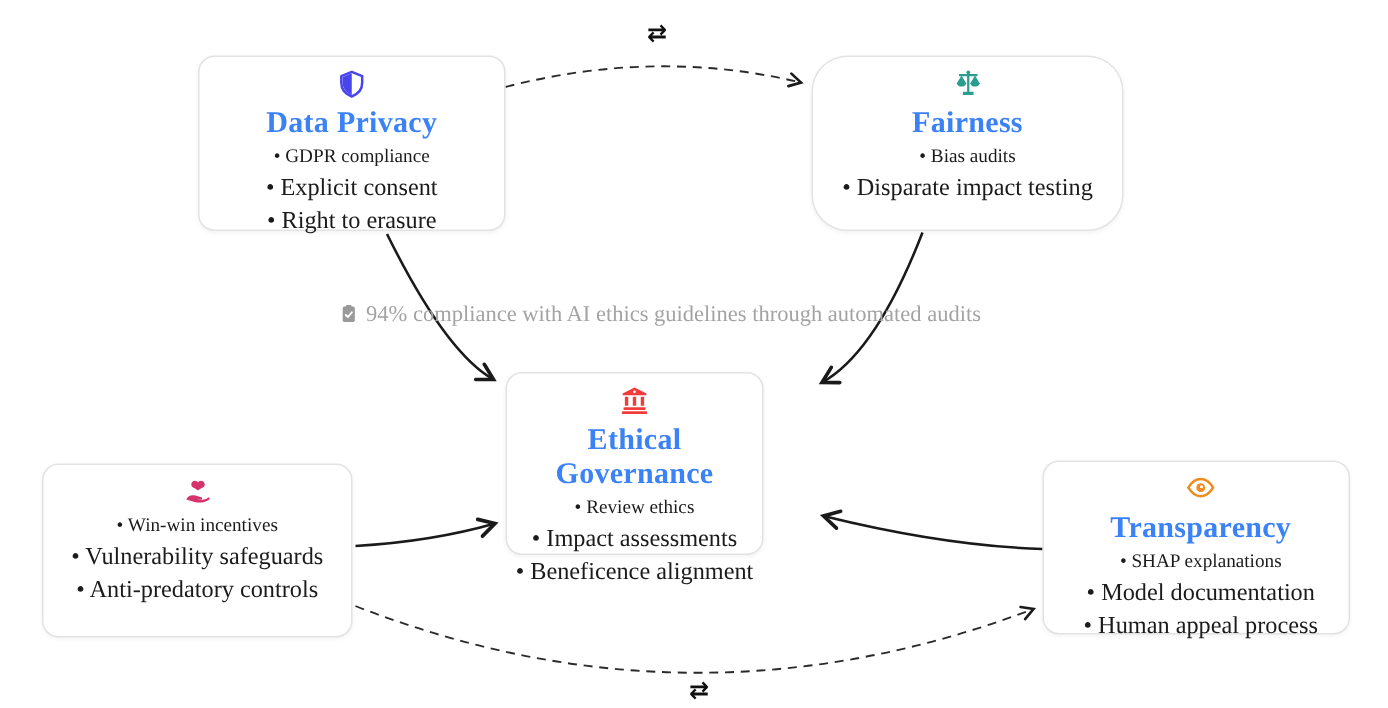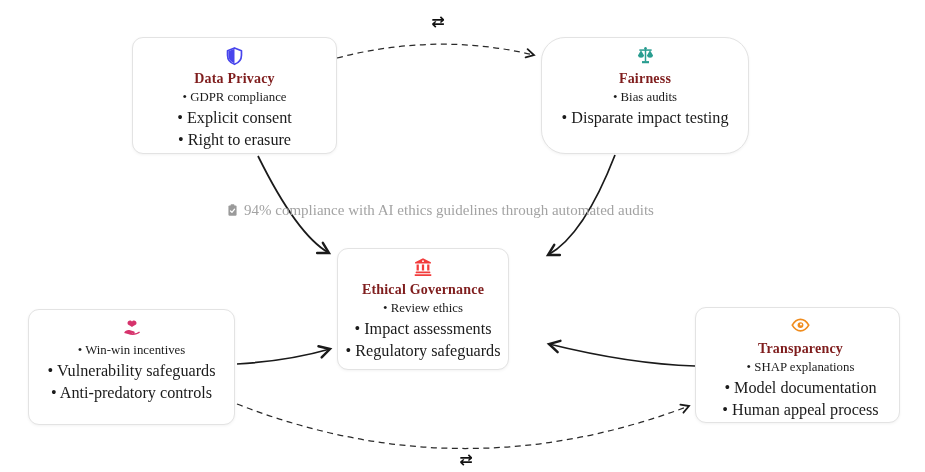--- a/index.html
+++ b/index.html
@@ -10,21 +10,21 @@
   #connector-layer{position:absolute;left:0;top:0;z-index:1;pointer-events:none;}
   .edge-solid{fill:none;stroke:#1a1a1a;stroke-width:1.7;}
   .edge-dashed{fill:none;stroke:#2a2a2a;stroke-width:1.25;stroke-dasharray:6 4.5;}
   .node{
     position:absolute;z-index:2;box-sizing:border-box;
     background:#ffffff;border:1px solid #e3e3e3;border-radius:11px;
     box-shadow:0 1px 3px rgba(0,0,0,.05);
     text-align:center;padding:8px 4px 4px;
   }
   .node .icon-row{height:23px;line-height:23px;}
-  .node h3{margin:2px 0 3px;font-size:14px;font-weight:700;color:#7f1d1d;letter-spacing:.2px;}
+  .node h3{margin:2px 0 3px;font-size:20px;font-weight:700;color:#3b82f6;letter-spacing:.2px;}
   .node ul{list-style:none;margin:1px;padding:0;}
   .node li{margin:2px 0;line-height:1.25;}
   .node li::before{content:"• ";}
   .node li.small{font-size:12.8px;}
   .node li.large{font-size:16.2px;}
   #node-data-privacy{left:132px;top:37px;width:205px;height:117px;}
   #node-fairness{left:541px;top:37px;width:208px;height:117px;border-radius:24px;}
   #node-ethical-governance{left:337px;top:248px;width:172px;height:122px;}
   #node-beneficence{left:28px;top:309px;width:207px;height:116px;}
   #node-transparency{left:695px;top:307px;width:205px;height:116px;padding-left:10px;}
@@ -106,21 +106,21 @@
         <rect x="10.65" y="9" width="2.7" height="7.2"></rect>
         <rect x="17" y="9" width="2.7" height="7.2"></rect>
         <rect x="3.2" y="17.4" width="17.6" height="2.1" rx="0.5"></rect>
         <rect x="2" y="20.6" width="20" height="2.2" rx="0.5"></rect>
       </svg>
     </div>
     <h3>Ethical Governance</h3>
     <ul>
       <li class="small">Review ethics</li>
       <li class="large">Impact assessments</li>
-      <li class="large">Regulatory safeguards</li>
+      <li class="large">Beneficence alignment</li>
     </ul>
   </div>
 
   <div class="node" id="node-beneficence">
     <div class="icon-row">
       <svg viewBox="0 0 24 24" width="20" height="20" fill="#d6336c">
         <path d="M12 10.8 C9.9 8.4 6.6 8.8 6.6 5.9 C6.6 4.1 8 2.9 9.6 2.9 C10.7 2.9 11.6 3.5 12 4.3 C12.4 3.5 13.3 2.9 14.4 2.9 C16 2.9 17.4 4.1 17.4 5.9 C17.4 8.8 14.1 8.4 12 10.8 Z"></path>
         <path d="M2.6 17.9 C3.8 15.1 6.9 13.9 9.8 14.8 L14.6 16.2 C15.8 16.6 15.4 18.4 14.1 18.2 L10.9 17.7 C13.9 18.9 17.6 18.4 20.6 16.1 L21.6 17.5 C18.2 20.6 11.8 21.3 7.2 19.3 Z"></path>
       </svg>
     </div>

